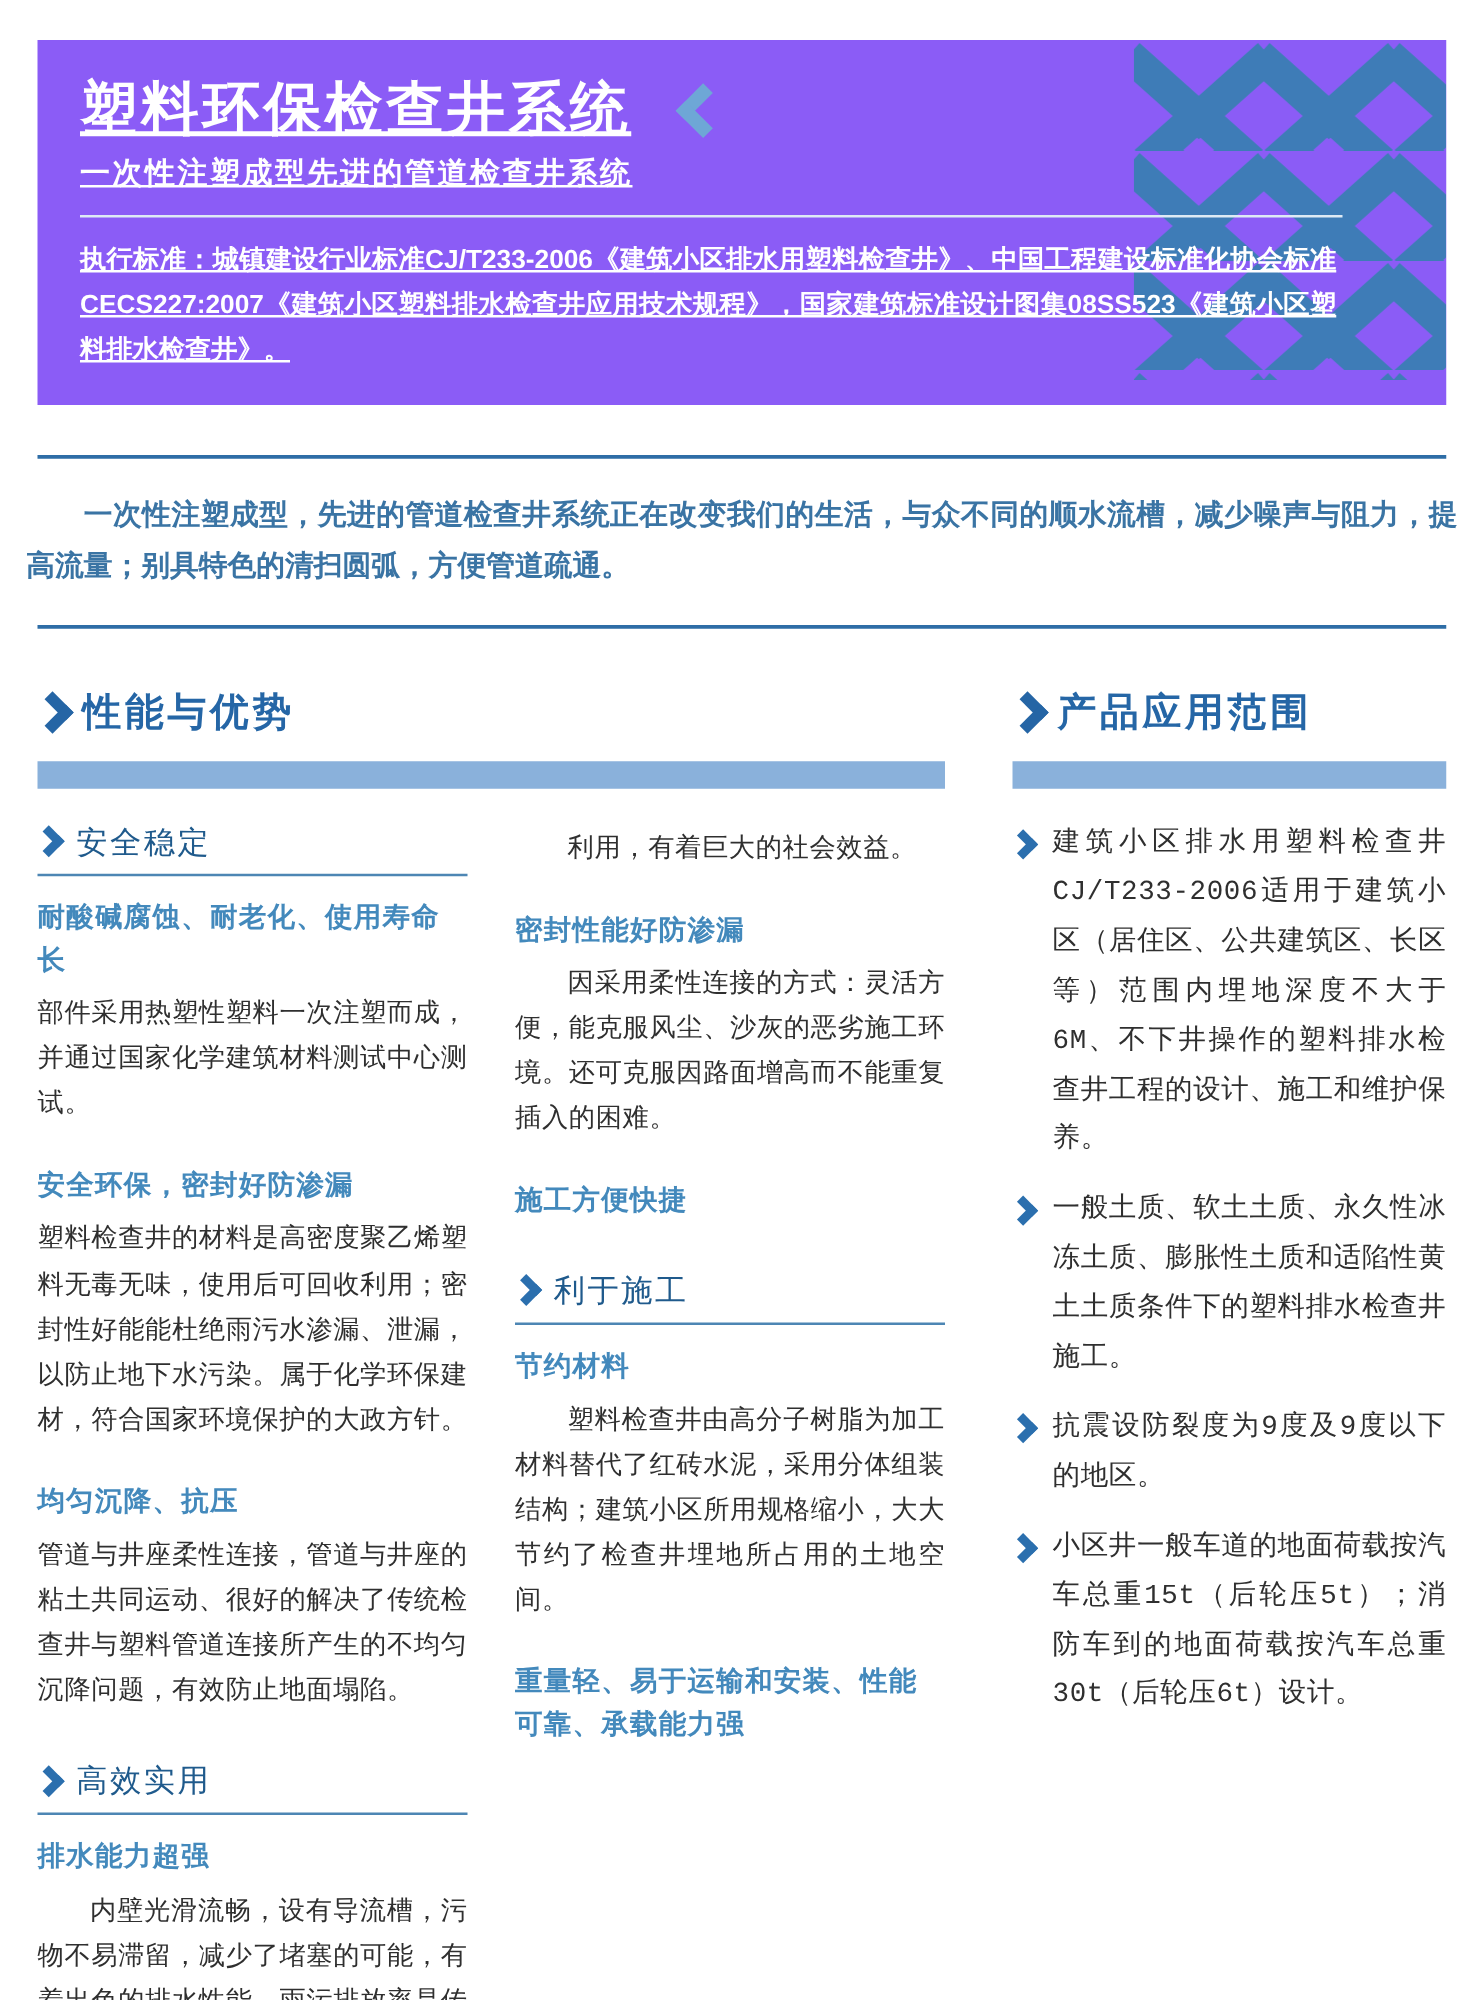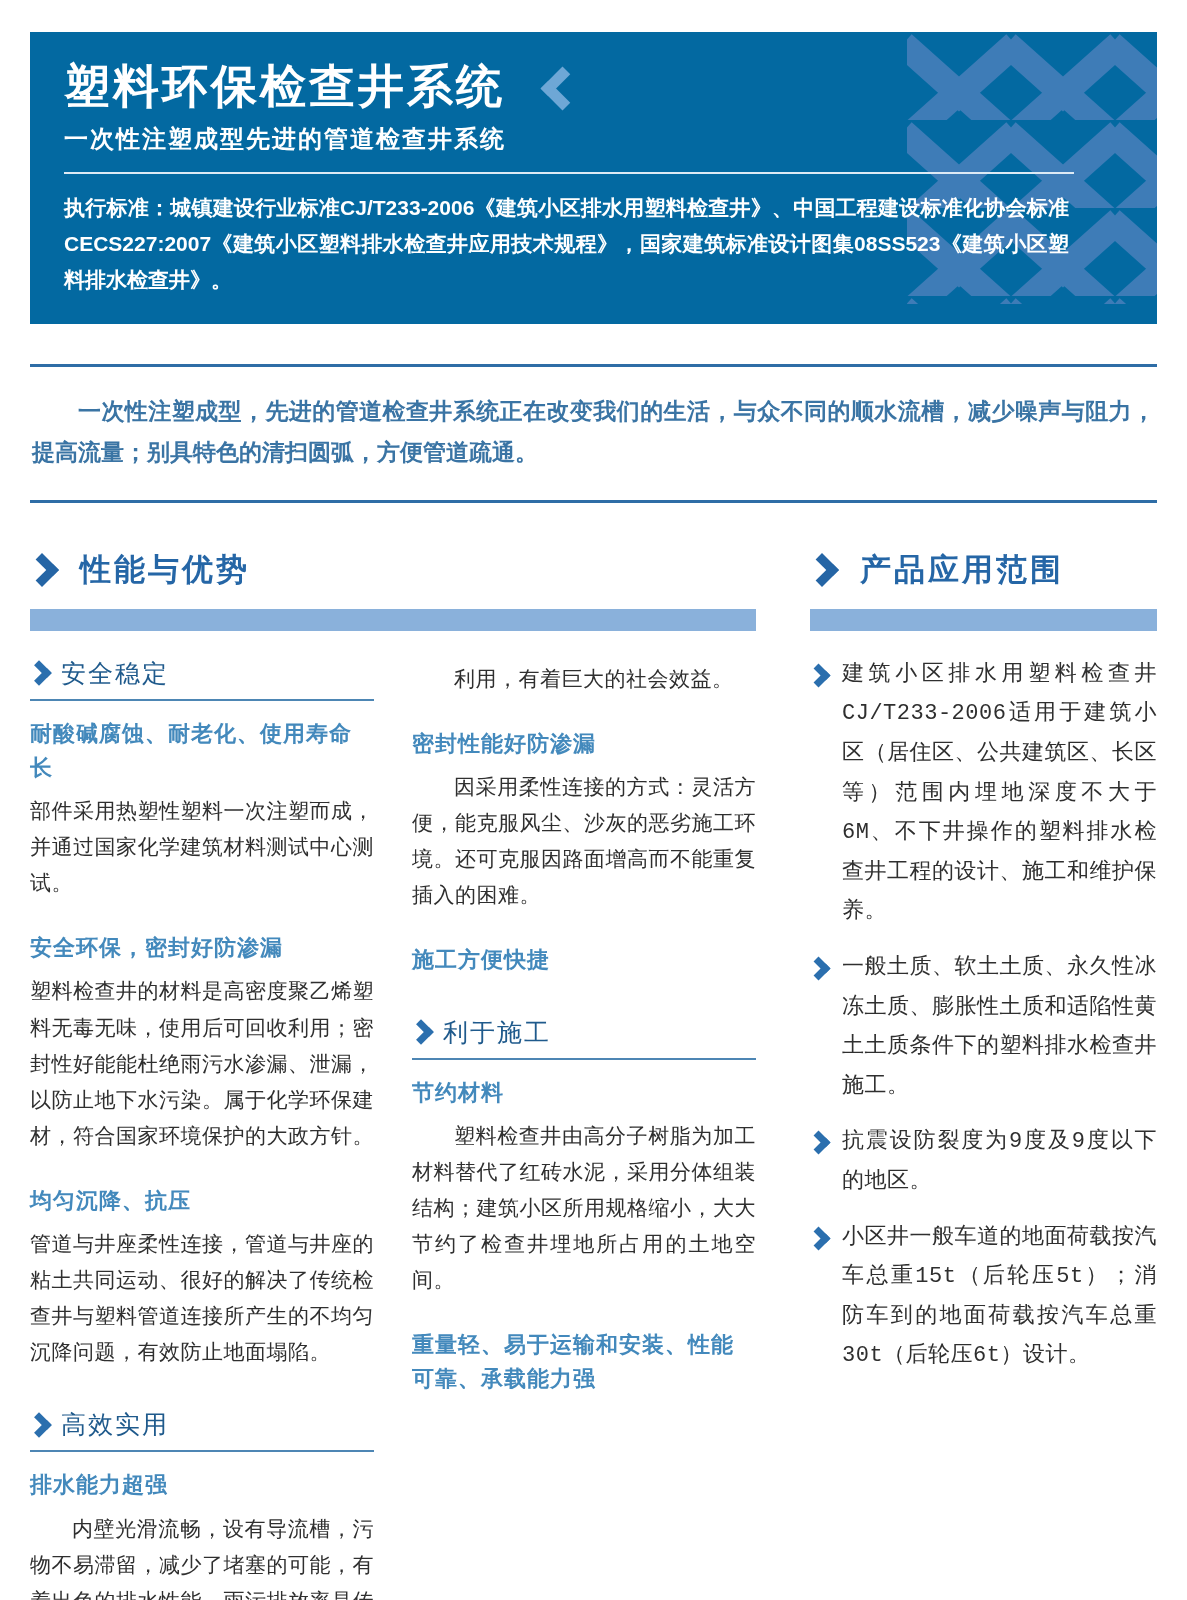--- a/index.html
+++ b/index.html
@@ -1,40 +1,40 @@
 <!DOCTYPE html>
 <html><head>
 <meta charset="utf-8">
 <style>
   html,body{margin:0;padding:0;background:#ffffff;}
   body{width:1187px;font-family:"Liberation Sans","DejaVu Sans",sans-serif;-webkit-font-smoothing:antialiased;}
   .page{position:relative;width:1187px;min-height:1600px;background:#fff;overflow:hidden;}
 
   
-  .banner{position:relative;margin:32px 30px 0;background:#0369a1;color:#fff;padding:28px 34px 26px;overflow:hidden;}
+  .banner{position:relative;margin:32px 30px 0;background:#8b5cf6;color:#fff;padding:28px 34px 26px;overflow:hidden;text-decoration:underline;}
   .banner-inner{position:relative;z-index:2;}
   .chev-pattern{position:absolute;top:0;right:0;bottom:0;width:250px;z-index:1;}
   .title-row{display:flex;align-items:center;gap:42px;margin:0 0 12px;}
   .banner h1{margin:0;font-size:46px;font-weight:700;letter-spacing:3px;line-height:1.15;}
   .mark-left{display:inline-block;width:20px;height:20px;border-top:11px solid #6ea7d6;border-left:11px solid #6ea7d6;transform:rotate(-45deg);margin-top:4px;}
   .banner h2{margin:0 0 18px;font-size:24px;font-weight:700;letter-spacing:2px;line-height:1.2;}
   .banner .divider{border-top:2px solid #ddeaf5;width:1010px;margin:0 0 16px;}
   .banner p.standards{margin:0;font-size:21px;font-weight:600;line-height:1.72;max-width:1005px;text-align:justify;}
 
   
   .hr{height:3px;background:#2e6da6;margin:0 30px;}
   .hr.top{margin-top:40px;}
-  .intro{margin:0 32px;padding:24px 0 26px;font-size:23px;font-weight:600;color:#3a74a4;line-height:1.8;text-indent:2em;text-align:justify;}
+  .intro{margin:0 21px;padding:24px 0 26px;font-size:23px;font-weight:600;color:#3a74a4;line-height:1.8;text-indent:2em;text-align:justify;}
 
   
   .content{display:flex;margin:46px 30px 0;gap:54px;align-items:flex-start;}
   .perf{width:726px;flex:0 0 auto;}
   .apply{flex:1;min-width:0;}
 
-  .sec-head{display:flex;align-items:center;gap:26px;margin:0 0 18px;}
+  .sec-head{display:flex;align-items:center;gap:12px;margin:0 0 18px;}
   .chev{display:inline-block;flex:0 0 auto;}
   .chev-lg{width:15px;height:15px;border-top:9px solid #2565a5;border-right:9px solid #2565a5;transform:rotate(45deg);}
   .sec-title{font-size:31px;font-weight:700;color:#2566a6;letter-spacing:3px;}
   .sec-bar{height:22px;background:#8ab1db;margin:0 0 24px;}
 
   .cols{display:flex;gap:38px;}
   .col{width:344px;flex:0 0 auto;}
 
   .subsec{display:flex;align-items:center;gap:13px;border-bottom:2px solid #4d86b4;padding-bottom:9px;margin:38px 0 16px;}
   .col .subsec:first-child{margin-top:2px;}

